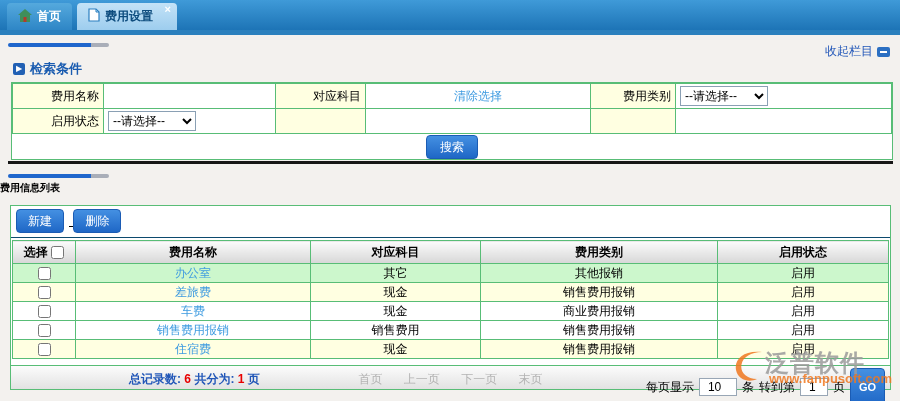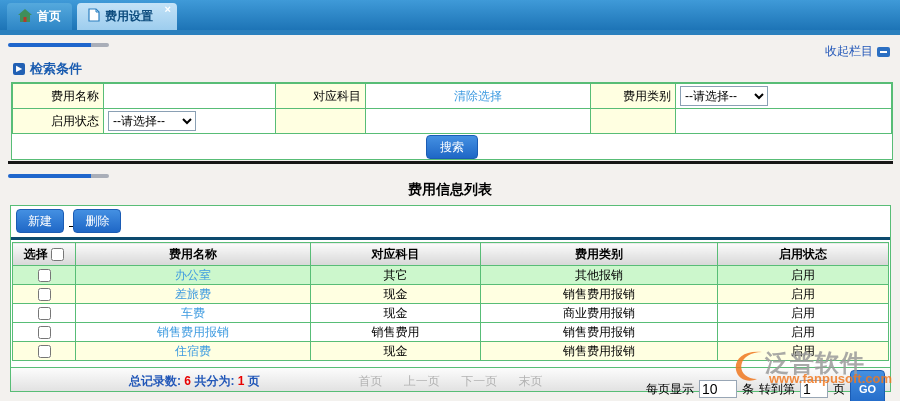--- a/index.html
+++ b/index.html
@@ -33,43 +33,43 @@
   .search-table td.lbl { background:#ffffe1; text-align:right; }
   .search-table td.ctr { text-align:center; }
   .search-table input.cell-input { width:100%; height:20px; border:none; outline:none; font-size:12px; }
   .link { color:#3e9be0; text-decoration:none; cursor:pointer; }
   select.dd { width:88px; height:20px; border:1px solid #8aa0b4; background:#fff; font-size:12px; }
   .search-btn-row { height:25px; text-align:center; padding-top:1px; background:#fff; }
   .btn { display:inline-block; background:linear-gradient(#4490e2,#1f67c6); color:#fff; font-size:12px; line-height:16px; padding:3px 13px; border-radius:4px; border:1px solid #1b5cb4; cursor:pointer; }
 
   .divider { height:3px; background:#161616; margin:1px 7px 0 8px; }
   .progress-line2 { padding:10px 0 0 8px; height:14px; }
-  .list-title { text-align:center; font-size:14px; font-weight:bold; color:#000; margin-top:3px; height:19px; }
+  .list-title { font-size:10px; font-weight:bold; color:#000; margin-top:3px; height:19px; }
 
   
   .list-wrap { margin:5px 9px 0 10px; border:1px solid #58bd76; background:#fff; }
-  .btn-row { padding:3px 4px 4px 5px; border-bottom:3px solid #0c4a6e;text-decoration:underline; }
+  .btn-row { padding:3px 4px 4px 5px; border-bottom:1px solid #0c4a6e;text-decoration:underline; }
   .btn-row .btn { margin-right:5px; padding:3px 11px; }
   .table-holder { padding:2px 1px 0 1px; }
   table.data { width:100%; border-collapse:collapse; table-layout:fixed; font-size:12px; }
   table.data th { background:linear-gradient(#fbfbfb,#d7d7d7); border:1px solid #58bd76; height:23px; font-weight:bold; color:#000; }
   table.data td { border:1px solid #58bd76; height:19px; text-align:center; color:#000; }
   tr.hl-green td { background:#ccf7cc; }
   tr.hl-yellow td { background:#ffffe1; }
   tr.hl-white td { background:#fff; }
   input[type="checkbox"] { width:13px; height:13px; vertical-align:middle; }
 
   
   .footer { margin-top:6px; border-top:1px solid #58bd76; background:linear-gradient(#fcfcfc,#e2e2e2); height:24px; position:relative; font-size:12px; }
   .records { position:absolute; left:118px; top:5px; color:#2257b8; font-weight:bold; }
   .records .num { color:#e80000; }
   .pager { position:absolute; left:0; right:0; top:5px; text-align:center; color:#b3b3b3; }
   .pager span { margin:0 9px; cursor:pointer; }
   .jump { position:absolute; right:5px; top:2px; display:flex; align-items:center; gap:5px; color:#000; }
-  .jump input { height:18px; border:1px solid #98a6b5; font-size:14px; padding:0 2px; }
+  .jump input { height:18px; border:1px solid #98a6b5; font-size:12px; padding:0 8px; }
   .jump input.per { width:38px; }
   .jump input.pg { width:28px; }
   .go-btn { background:linear-gradient(#4490e2,#1f67c6); border:1px solid #1b5cb4; color:#fff; font-size:11px; font-weight:bold; border-radius:4px; padding:12px 8px; cursor:pointer; }
 
   
   .watermark { position:absolute; right:3px; bottom:6px; width:170px; height:48px; opacity:.85; pointer-events:none; z-index:5; }
   .wm-brand { position:absolute; left:38px; top:0; font-size:24px; font-weight:bold; color:#9b9b9b; letter-spacing:1px; }
   .wm-url { position:absolute; left:42px; top:24px; font-size:13px; font-weight:bold; color:#f07820; }
   .wm-logo { position:absolute; left:2px; top:0; }
 </style>

